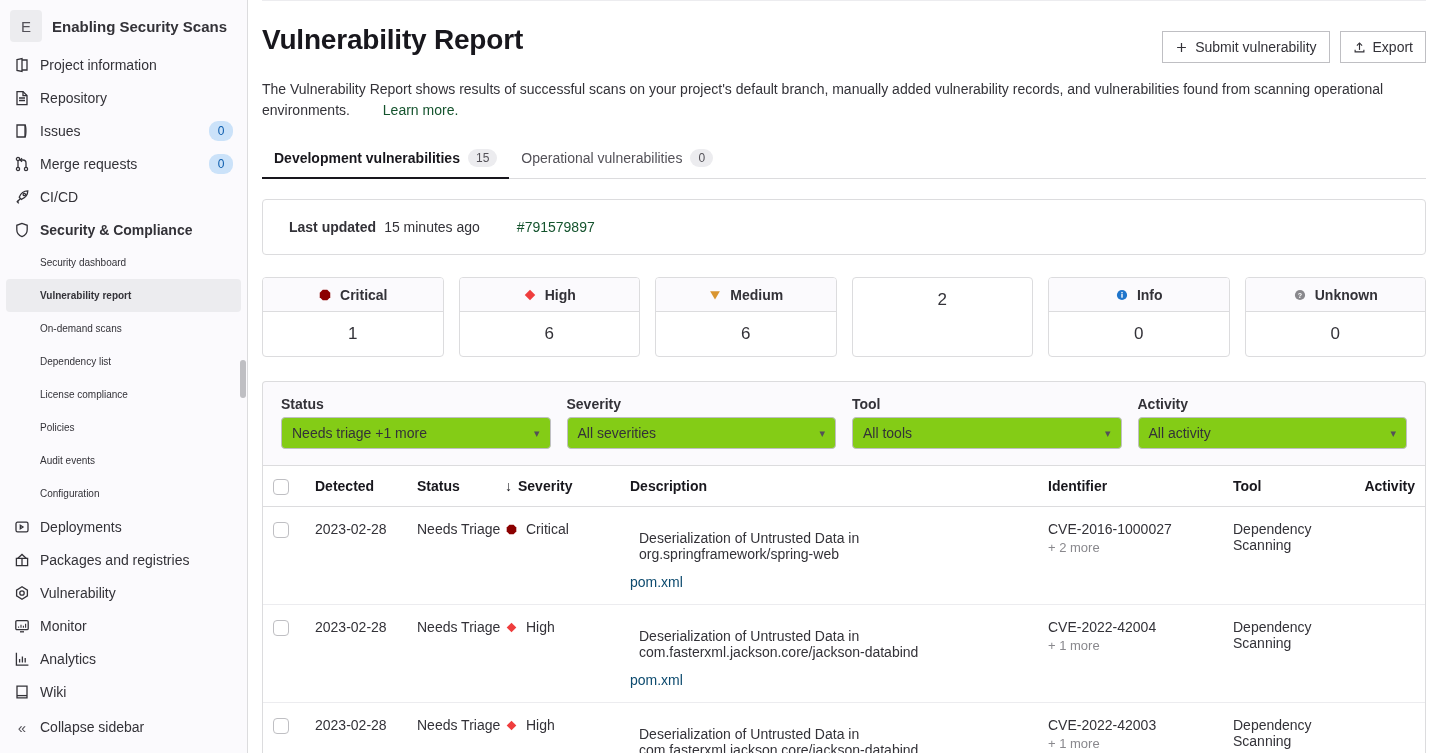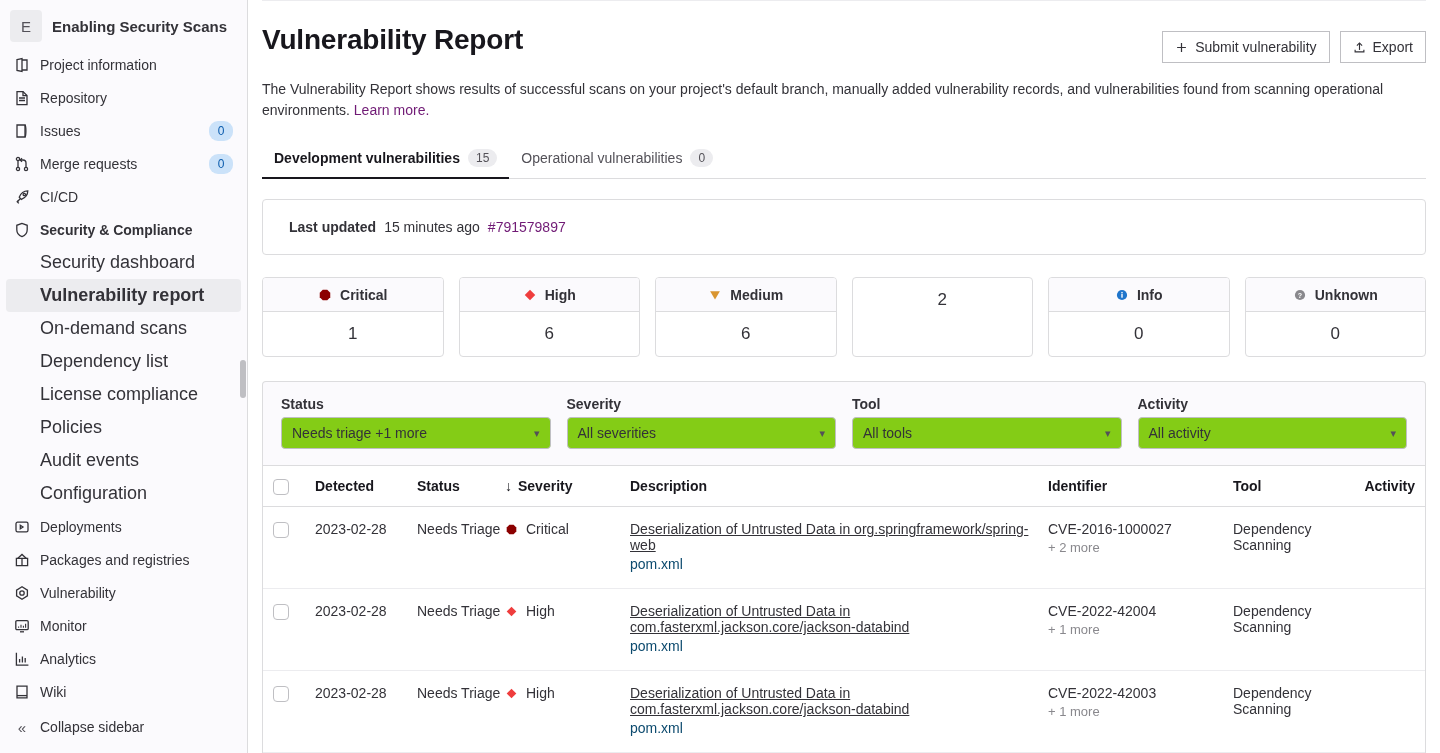--- a/index.html
+++ b/index.html
@@ -64,21 +64,21 @@
     border-radius: 9px;
     padding: 4px 8px;
     min-width: 24px; text-align: center;
   }
   .nav-sub {
     display: flex; align-items: center;
     height: 33px;
     padding: 0 8px 0 34px;
     border-radius: 4px;
     color: #333238;
-    font-size: 18px;
+    font-size: 10px;
     cursor: pointer;
   }
   .nav-sub.active { background: #ececef; font-weight: bold; }
   .collapse-row {
     position: absolute; bottom: 10px; left: 6px; right: 6px;
     display: flex; align-items: center; gap: 10px;
     height: 32px; padding: 0 8px;
     font-size: 14px; color: #333238; cursor: pointer;
     border-radius: 4px;
   }
@@ -118,21 +118,21 @@
     border-radius: 0; font-size: 14px; color: #333238;
     cursor: pointer; white-space: nowrap;
   }
   .btn svg { display:block; }
 
   .page-desc {
     margin-top: 16px;
     font-size: 14px; line-height: 21px; color: #333238;
     max-width: 1140px;
   }
-  .link { color: #701a75; text-decoration: none; cursor: pointer; }
+  .link { color: #14532d; text-decoration: none; cursor: pointer; margin-left: 29px; }
 
   
   .tabs {
     display: flex; align-items: flex-end;
     margin-top: 18px;
     border-bottom: 1px solid #dcdcde;
     height: 40px;
   }
   .tab {
     display: flex; align-items: center; gap: 8px;
@@ -226,21 +226,21 @@
   .c-desc { flex: 1; min-width: 0; padding-right: 16px; }
   .c-ident { width: 185px; min-width: 185px; }
   .c-tool { width: 110px; min-width: 110px; }
   .c-activity { width: 72px; min-width: 72px; text-align: right; }
   .thead .c-severity { gap: 6px; align-items:center; }
   .thead .c-activity { text-align: right; }
   .cbox {
     width: 16px; height: 16px; border: 1px solid #bfbfc3; border-radius: 4px;
     background: #fff; cursor: pointer;
   }
-  .desc-line { margin: 0; text-decoration: underline; }
+  .desc-line { margin: 9px; }
   .sub-more { color: #89888d; font-size: 13px; margin-top: 3px; }
   .link-sm { color:#0c4a6e; text-decoration:none; display:inline-block; margin-top:3px; cursor:pointer;}
   .sev-ico-sm { width:12px; height:12px; margin-top:2px; display:flex; align-items:center; justify-content:center;}
   .sort-arrow { font-size: 14px; }
 </style>
 </head>
 <body>
 
 <div class="app">
 

